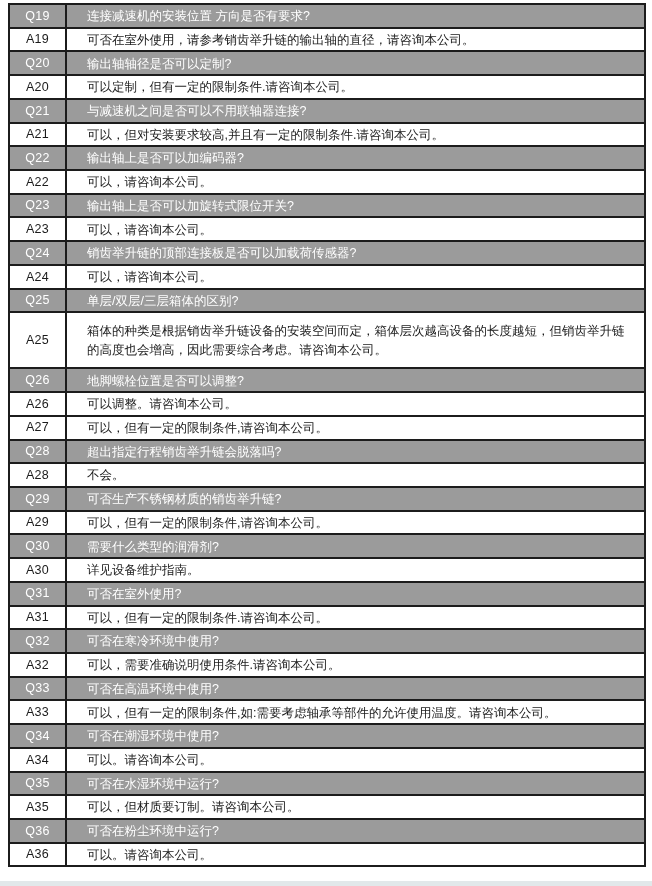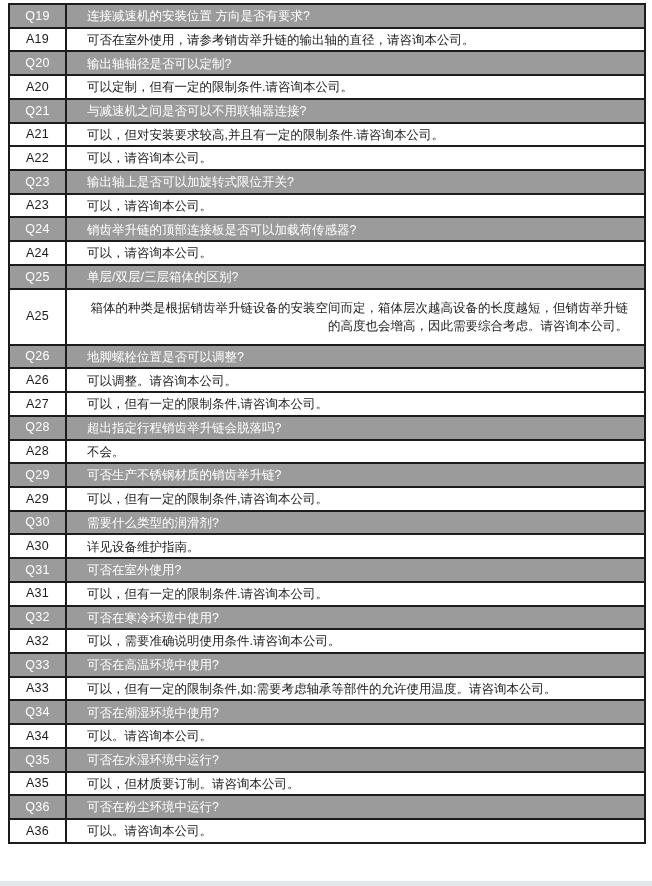--- a/index.html
+++ b/index.html
@@ -32,25 +32,25 @@
   .cell{
     display:flex;align-items:center;box-sizing:border-box;
     font-size:12.5px;line-height:1.15;
     white-space:pre-wrap;
   }
   .cell.id{
     flex:0 0 57px;width:57px;justify-content:center;
     border-right:2px solid var(--border);
     letter-spacing:0.3px;
   }
-  .cell.text{flex:1;padding:1px 16px 0 8px;}
+  .cell.text{flex:1;padding:1px 8px 0 8px;}
   .frow.q{background:var(--qbg);}
   .frow.q .cell{color:var(--qtext);}
   .frow.a{background:#ffffff;}
-  .frow.a .cell{color:var(--atext);text-align:right;}
+  .frow.a .cell{color:var(--atext);}
   .frow.tall .cell.text{line-height:18.5px;}
   .bottom-strip{
     position:absolute;left:0;bottom:0;width:652px;height:5px;
     background:var(--strip);
   }
 </style>
 </head>
 <body>
 
 <div class="faq-table">
@@ -77,20 +77,24 @@
   <div class="frow q">
     <div class="cell id">Q21</div>
     <div class="cell text">与减速机之间是否可以不用联轴器连接?</div>
   </div>
 
   <div class="frow a">
     <div class="cell id">A21</div>
     <div class="cell text">可以，但对安装要求较高,并且有一定的限制条件.请咨询本公司。</div>
   </div>
 
+  <div class="frow q">
+    <div class="cell id">Q22</div>
+    <div class="cell text">输出轴上是否可以加编码器?</div>
+  </div>
 
   <div class="frow a">
     <div class="cell id">A22</div>
     <div class="cell text">可以，请咨询本公司。</div>
   </div>
 
   <div class="frow q">
     <div class="cell id">Q23</div>
     <div class="cell text">输出轴上是否可以加旋转式限位开关?</div>
   </div>

